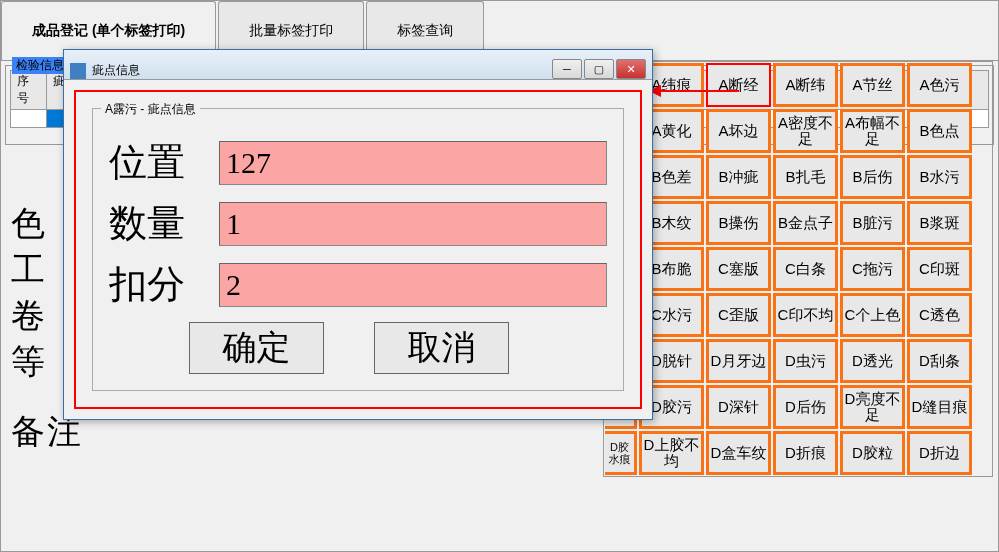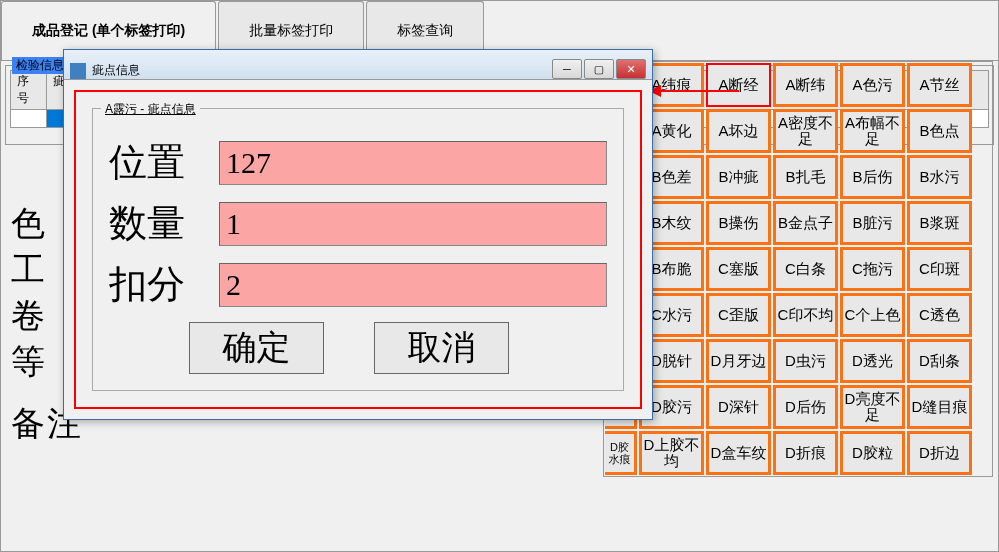--- a/index.html
+++ b/index.html
@@ -194,21 +194,20 @@
       position: relative;
       margin-top: 4px;
     }
     .inner-legend {
       position: absolute;
       top: -8px;
       left: 8px;
       background: #f0f0f0;
       font-size: 12px;
       padding: 0 4px;
-      text-decoration: underline;
     }
     .form-row {
       display: flex;
       align-items: center;
       margin-bottom: 10px;
     }
     .form-label {
       width: 110px;
       font-size: 38px;
       font-family: SimSun;
@@ -268,32 +267,32 @@
       <div style="width:36px"></div>
       <div class="cell-selected" style="width:30px"></div>
     </div>
   </div>
 
   <div class="left-labels">
     <div>色</div>
     <div>工</div>
     <div>卷</div>
     <div>等</div>
-    <div style="margin-top:16px;letter-spacing:2px">备注</div>
+    <div style="margin-top:24px;letter-spacing:2px">备注</div>
   </div>
 
 
   <div class="defect-grid">
     <div class="defect-row">
       <div class="defect-cell partial">条</div>
       <div class="defect-cell">A纬痕</div>
       <div class="defect-cell highlight">A断经</div>
       <div class="defect-cell">A断纬</div>
+      <div class="defect-cell">A节丝</div>
       <div class="defect-cell">A色污</div>
-      <div class="defect-cell">A节丝</div>
     </div>
     <div class="defect-row">
       <div class="defect-cell partial">污</div>
       <div class="defect-cell">A黄化</div>
       <div class="defect-cell">A坏边</div>
       <div class="defect-cell">A密度不足</div>
       <div class="defect-cell">A布幅不足</div>
       <div class="defect-cell">B色点</div>
     </div>
     <div class="defect-row">

